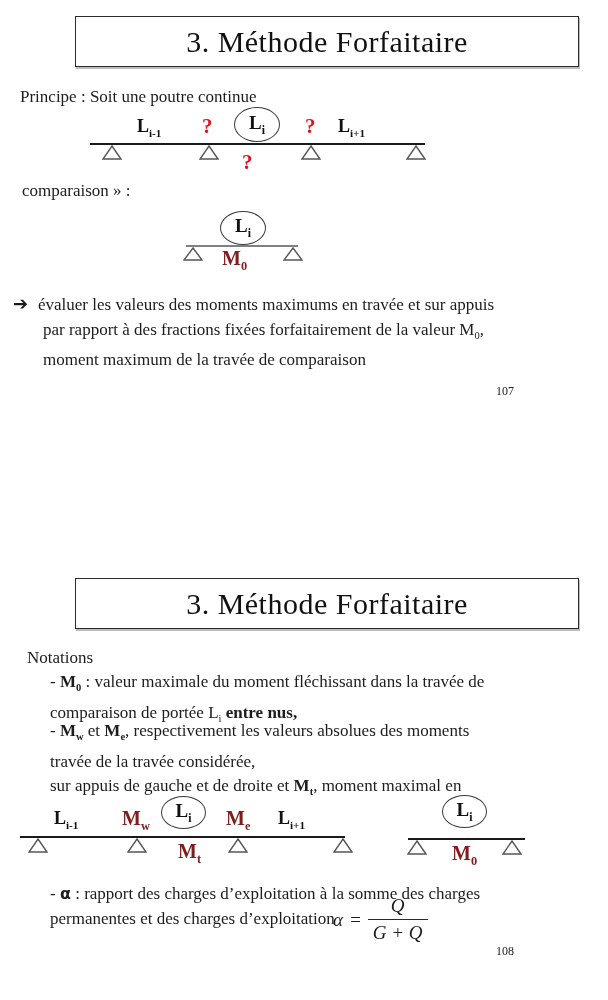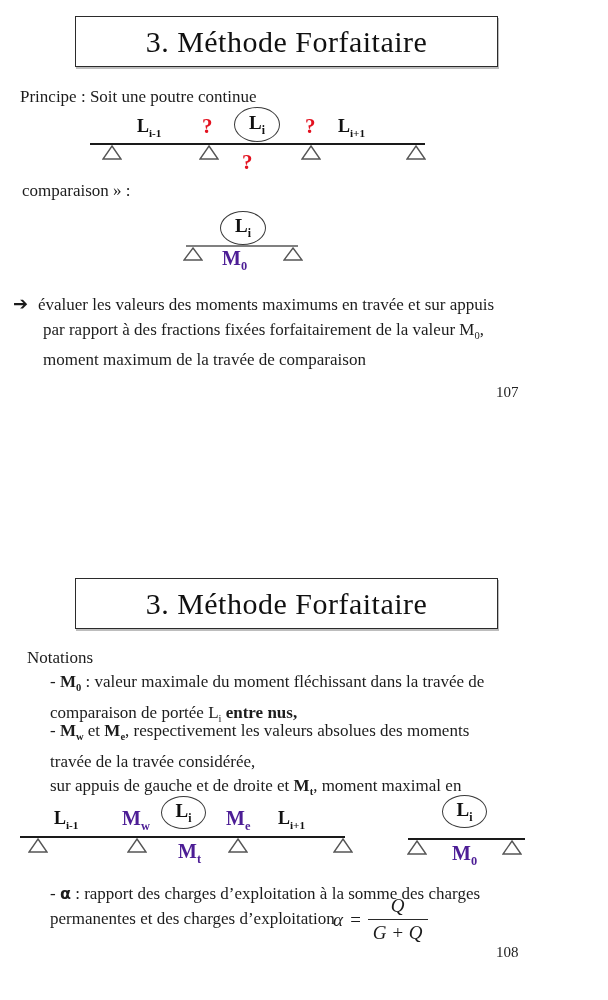--- a/index.html
+++ b/index.html
@@ -1,37 +1,37 @@
 <!DOCTYPE html>
 <html><head>
 <meta charset="utf-8">
 <style>
   * { margin:0; padding:0; box-sizing:border-box; }
   body { background:#ffffff; }
   .page { position:relative; width:608px; height:1000px; background:#ffffff;
           font-family:"Liberation Serif", serif; color:#1a1a1a; overflow:hidden; }
   .abs { position:absolute; white-space:nowrap; }
-  .title-box { position:absolute; left:75px; width:423px; height:51px;
+  .title-box { position:absolute; left:75px; width:504px; height:51px;
                border:1.5px solid #2b2b2b; background:#fff; box-shadow:1px 2px 0 #bdbdbd;
                display:flex; align-items:center; justify-content:center; }
   .title-box .t { font-size:30px; color:#111; letter-spacing:0.5px; }
   .body-txt { font-size:17px; line-height:24.5px; color:#1c1c1c; }
   .u { }
   .b { font-weight:bold; }
   .i { font-style:italic; }
   .beam-label { position:absolute; font-weight:bold; font-size:18px; color:#111; }
   .q { position:absolute; font-weight:bold; font-size:21px; color:#e31220; }
-  .mom { position:absolute; font-weight:bold; font-size:20px; color:#4c1d95; }
+  .mom { position:absolute; font-weight:bold; font-size:20px; color:#7f1d1d; }
   sub { font-size:62%; }
   .circle { position:absolute; border:1.4px solid #3a3a3a; border-radius:50%;
             background:#fff; display:flex; align-items:center; justify-content:center;
             font-weight:bold; font-size:19px; color:#111; }
   .beam-line { position:absolute; height:0; }
   .tri { position:absolute; }
-  .pagenum { position:absolute; font-size:15px; color:#222; font-family:"Liberation Serif", serif; }
+  .pagenum { position:absolute; font-size:12px; color:#222; font-family:"Liberation Serif", serif; }
   .formula { position:absolute; display:flex; align-items:center; gap:6px;
              font-style:italic; font-size:19px; color:#1c1c1c; }
   .frac { display:inline-flex; flex-direction:column; align-items:center; }
   .frac .num { padding:0 14px 2px; }
   .frac .den { border-top:1.5px solid #2a2a2a; padding:2px 5px 0; }
 </style>
 </head>
 <body>
 
 <div class="page">

